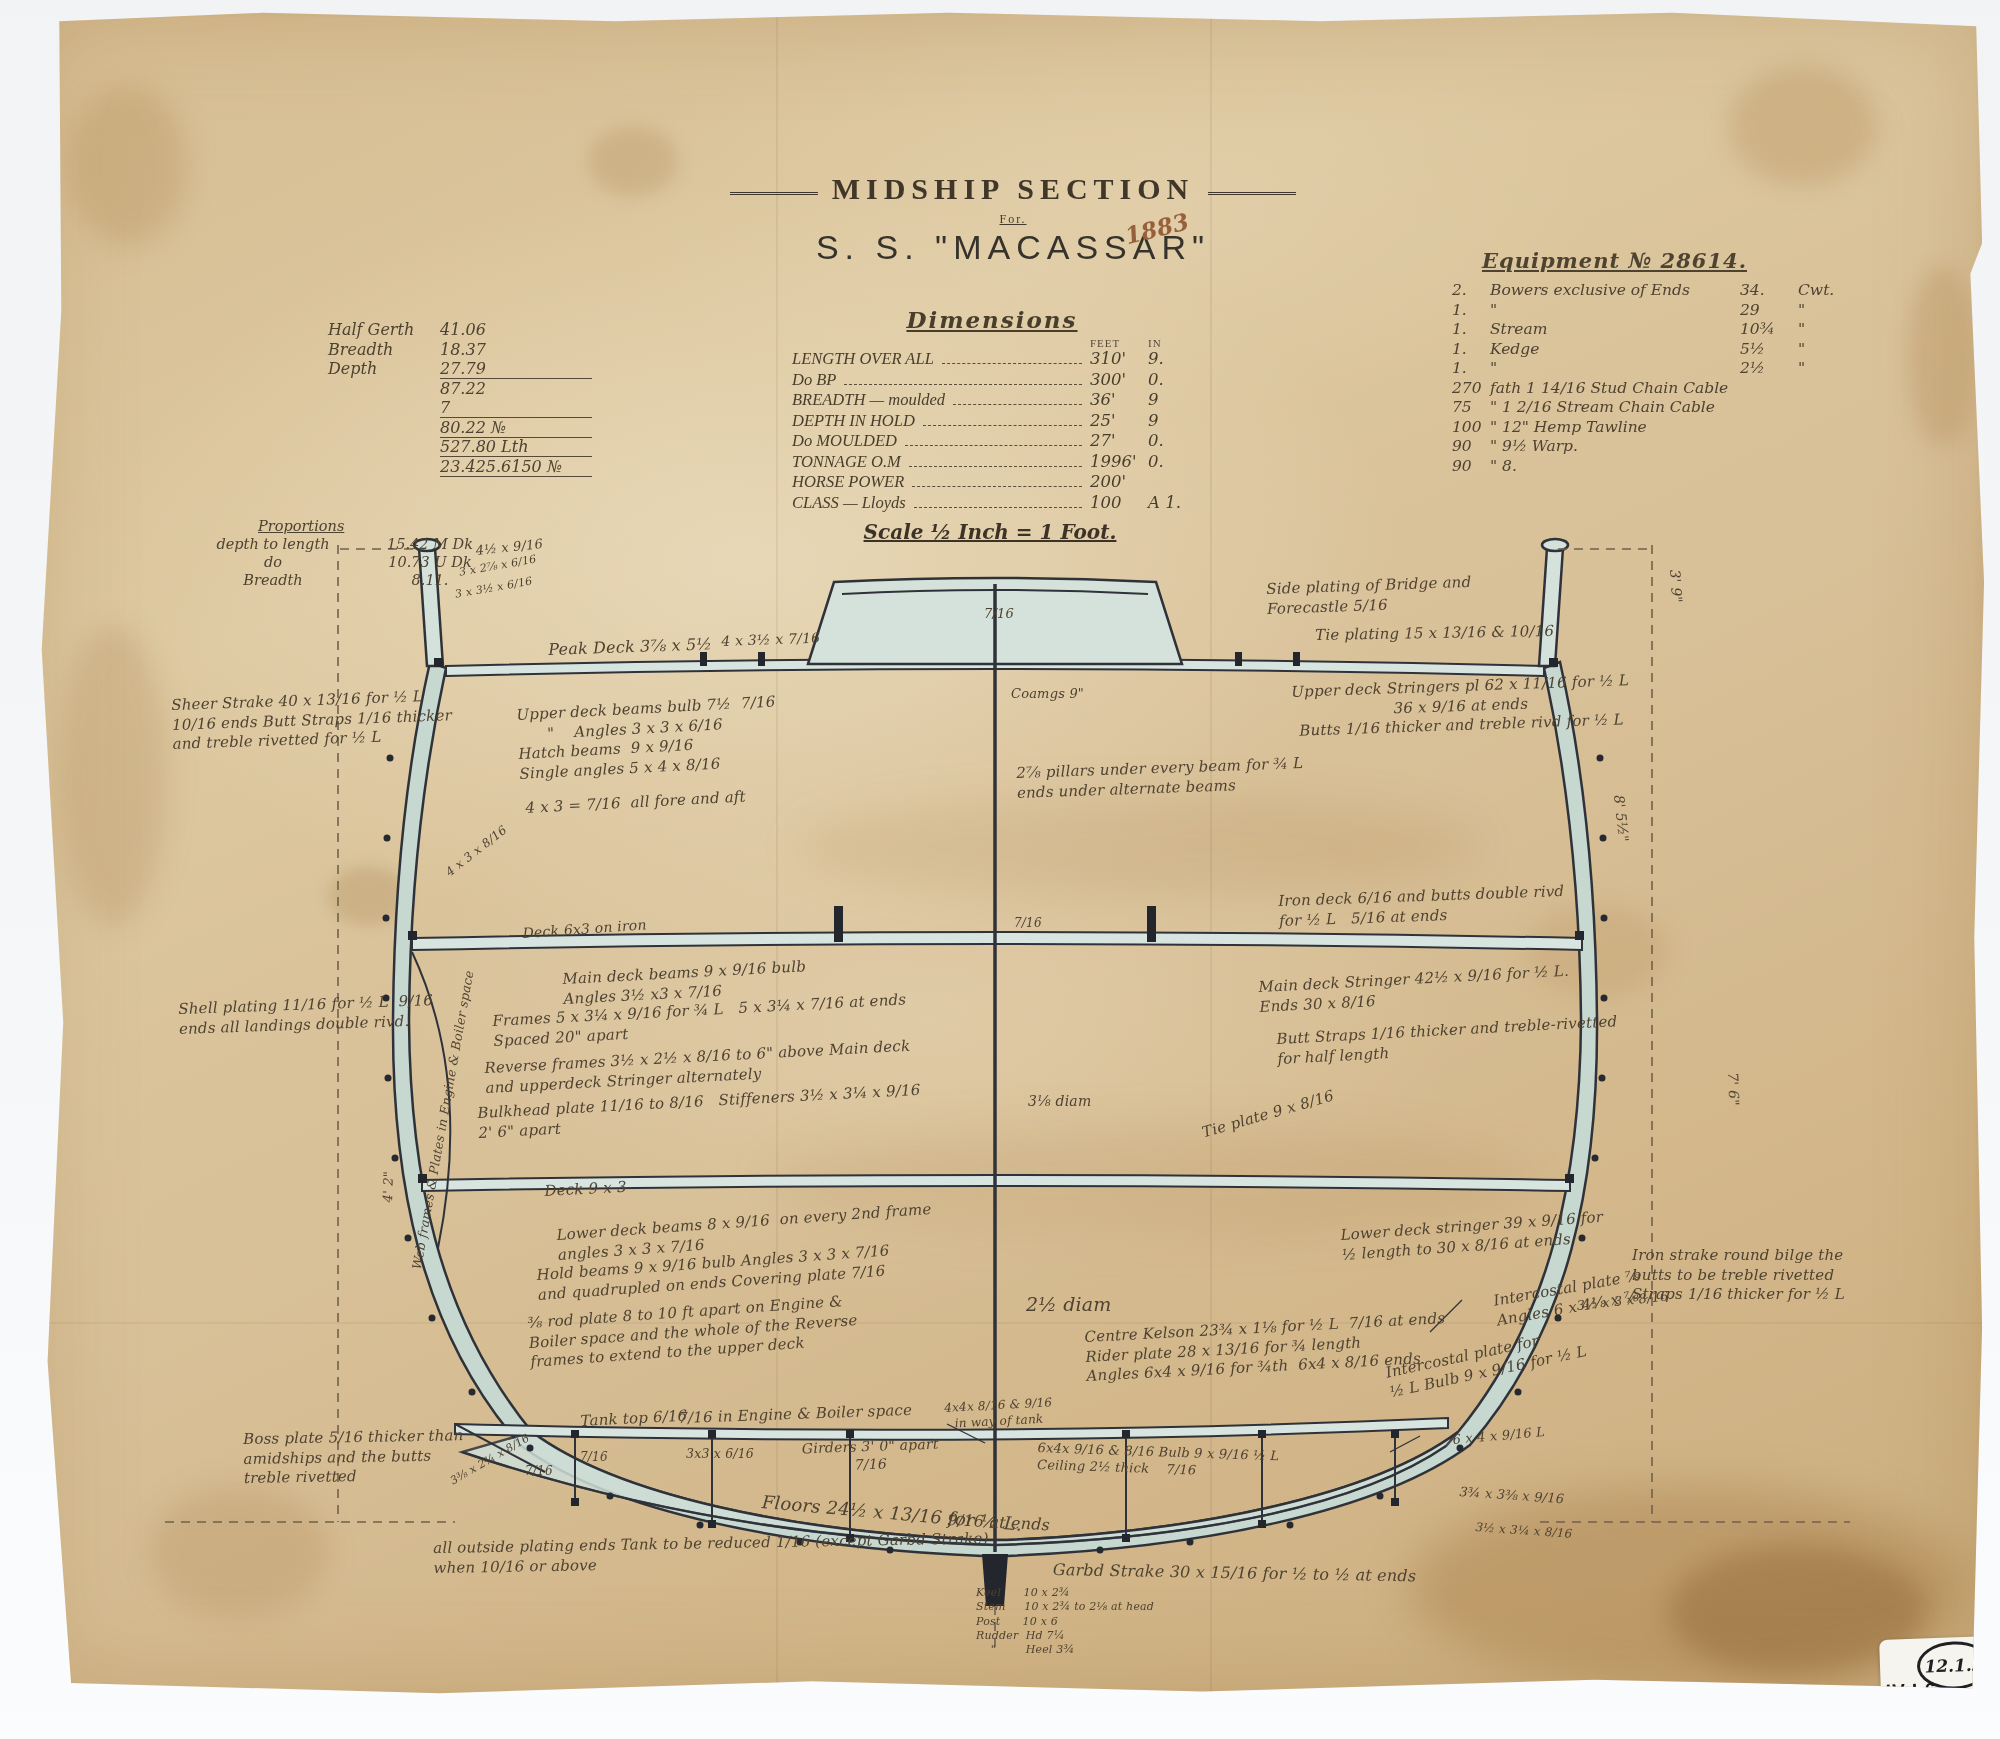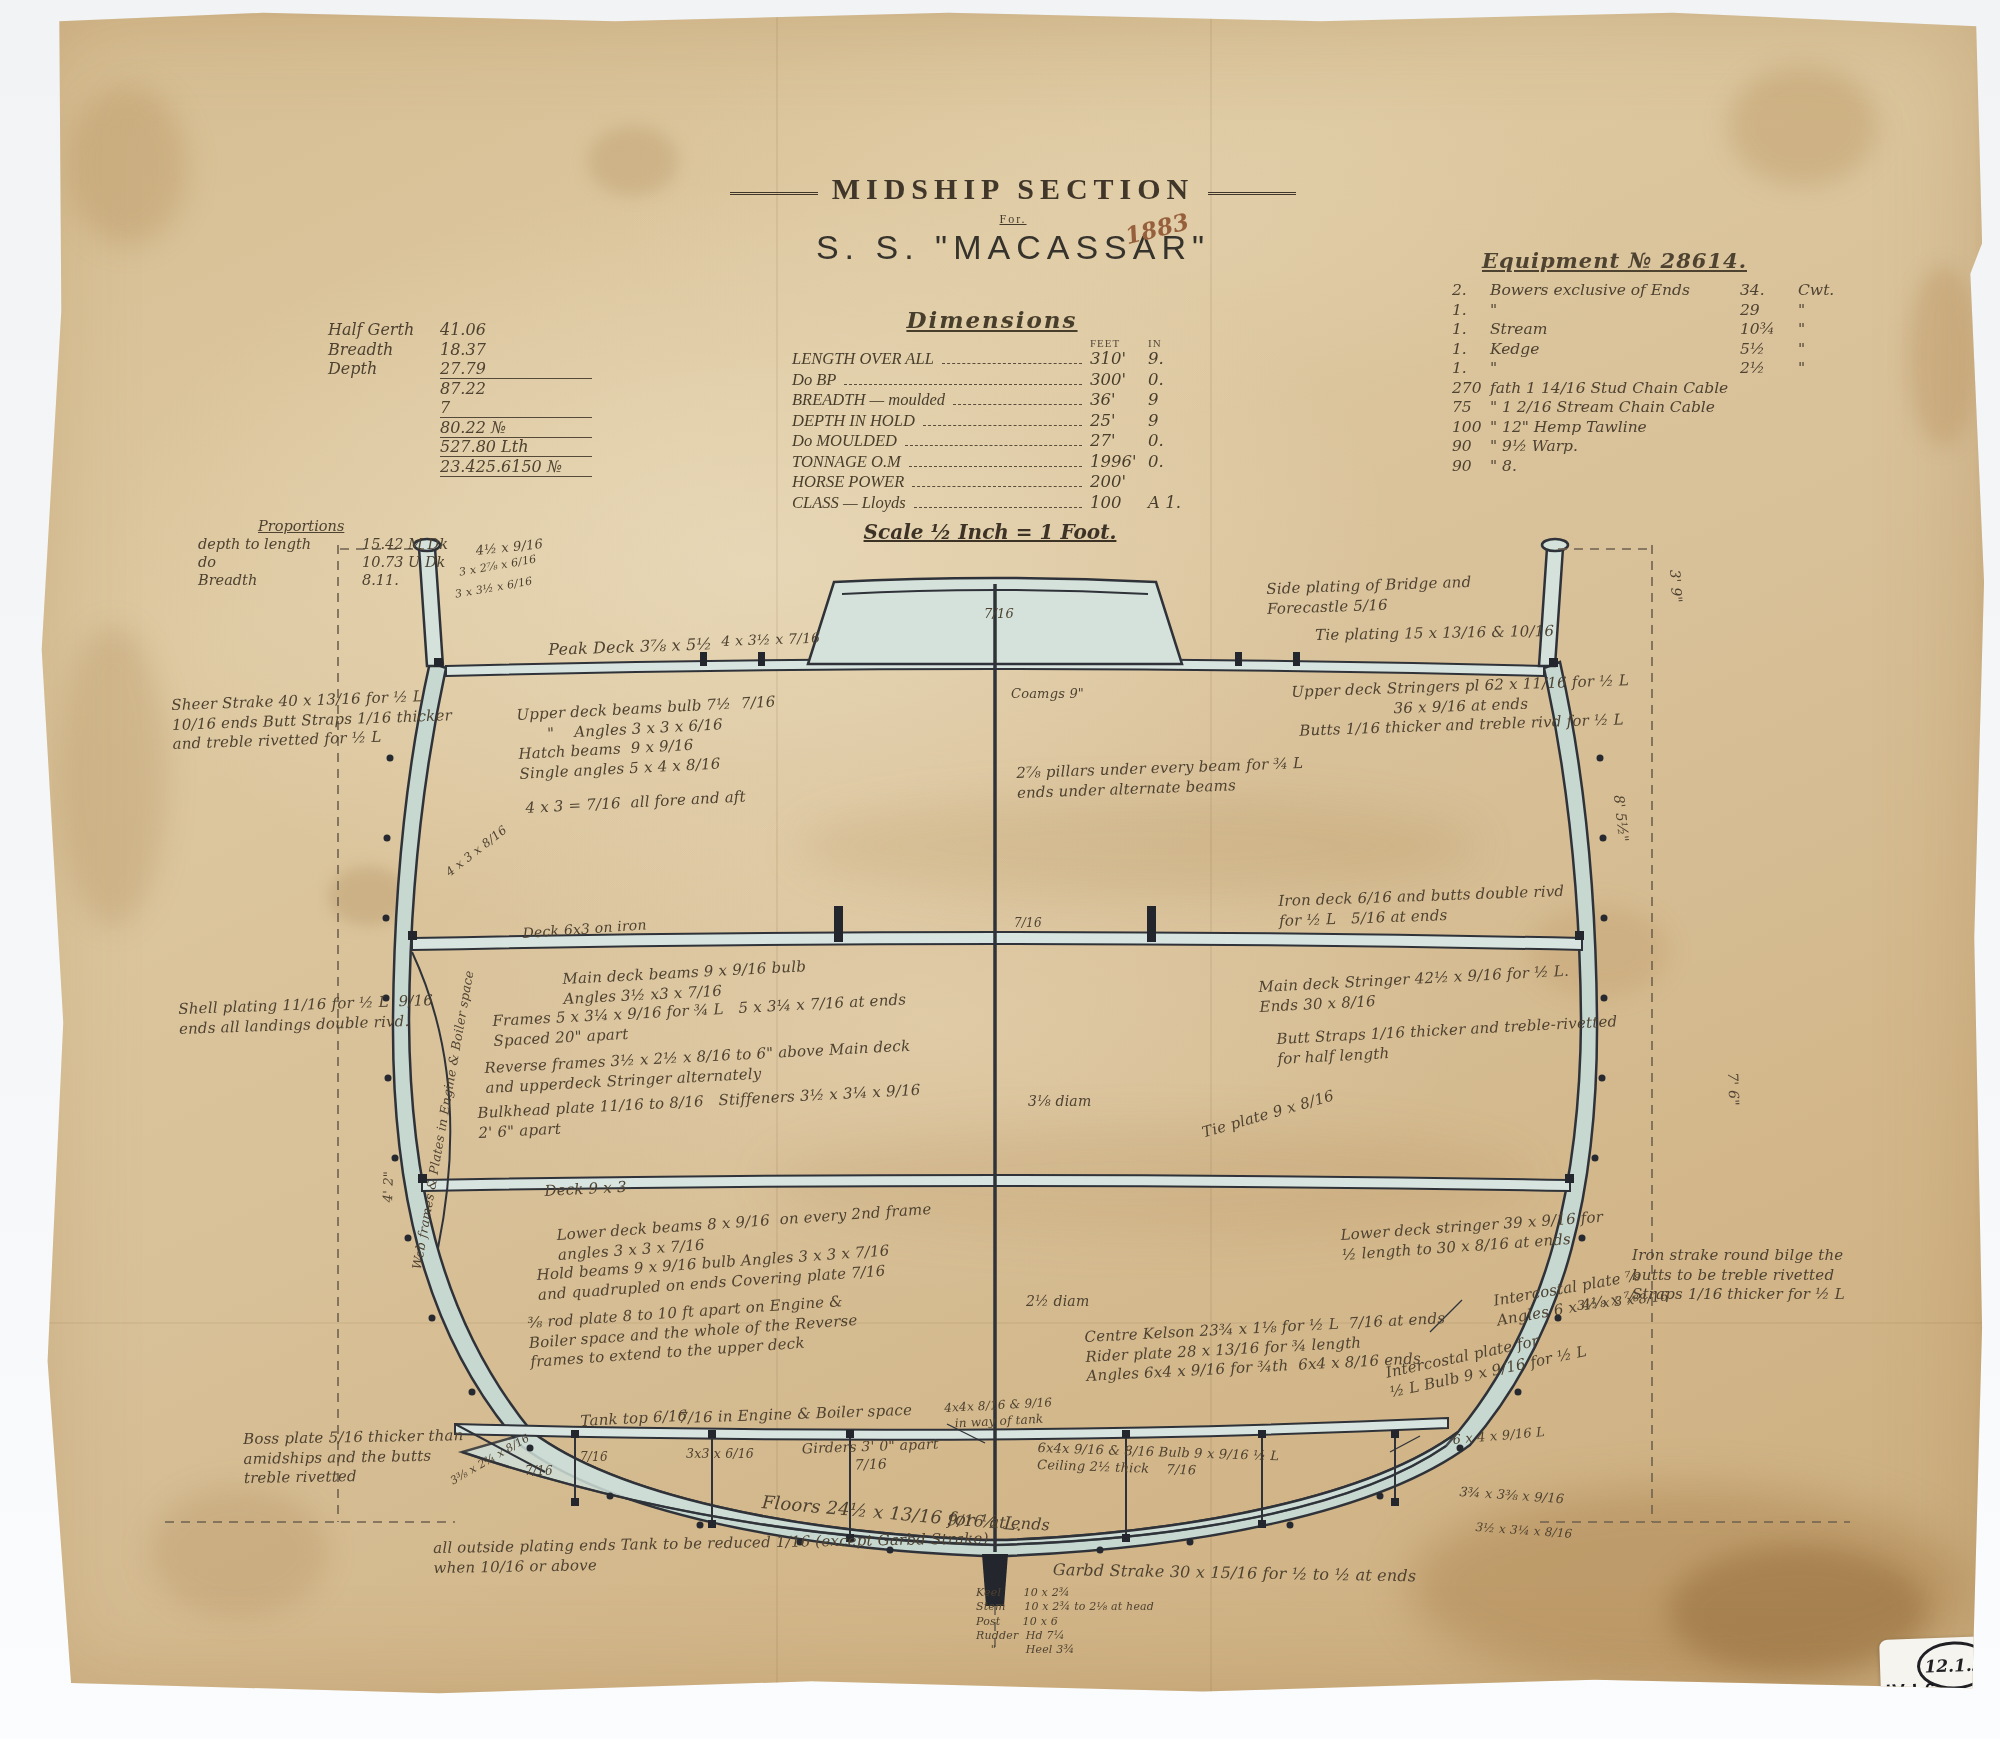--- a/index.html
+++ b/index.html
@@ -52,21 +52,21 @@
   .c-row{display:grid;grid-template-columns:112px 152px;height:19.5px;}
   .c-row .cv{}
   .c-row.u .cv{border-bottom:1.4px solid #55493a;}
 
   .equip{position:absolute;left:1424px;top:242px;width:392px;font-style:italic;color:#4e4231;}
   .equip .e-title{font-size:21px;font-weight:bold;text-decoration:underline;margin:0 0 8px 30px;letter-spacing:1px;}
   .e-row{display:grid;grid-template-columns:38px 1fr 58px 46px;font-size:15.5px;height:19.5px;}
 
   .props{position:absolute;left:170px;top:512px;width:300px;font-style:italic;font-size:14.5px;color:#4e4231;}
   .props .p-title{text-decoration:underline;margin-left:60px;margin-bottom:2px;}
-  .p-row{display:grid;grid-template-columns:150px auto;height:18px;}
+  .p-row{display:grid;grid-template-columns:150px auto;height:18px;text-align:center;}
   .p-row .pl{padding-left:14px;}
 
   .sticker{position:absolute;left:1852px;top:1632px;width:116px;height:54px;
       background:#f6f4ee;border-radius:8px;transform:rotate(-2deg);
       box-shadow:0 1px 4px rgba(0,0,0,.25);}
   .circ{position:absolute;right:5px;top:4px;width:68px;height:42px;border:3px solid #202024;
       border-radius:50%;display:flex;align-items:center;justify-content:center;
       font-weight:bold;font-style:italic;font-size:17px;color:#202024;}
   .shelf{position:absolute;left:5px;bottom:-9px;font-family:"Liberation Sans",sans-serif;
       font-weight:bold;font-size:19px;color:#17171c;letter-spacing:1px;}
@@ -442,21 +442,21 @@
       <div class="ann" style="left: 352px; top: 1196px; font-size: 13px; transform: rotate(-88deg);">4' 2"</div>
       <div class="ann" style="left: 528px; top: 1220px; width: 390px; transform: rotate(-4deg);">Lower deck beams 8 x 9/16  on every 2nd frame
 angles 3 x 3 x 7/16</div>
       <div class="ann" style="left: 508px; top: 1260px; width: 430px; transform: rotate(-4deg);">Hold beams 9 x 9/16 bulb Angles 3 x 3 x 7/16
 and quadrupled on ends Covering plate 7/16</div>
       <div class="ann" style="left: 499px; top: 1308px; width: 390px; transform: rotate(-4deg);">⅜ rod plate 8 to 10 ft apart on Engine &amp;
 Boiler space and the whole of the Reverse
 frames to extend to the upper deck</div>
       <div class="ann" style="left: 1312px; top: 1220px; width: 340px; transform: rotate(-4deg);">Lower deck stringer 39 x 9/16 for
 ½ length to 30 x 8/16 at ends</div>
-      <div class="ann" style="left: 998px; top: 1286px; font-size: 14px; font-style: italic;">2½ diam</div>
+      <div class="ann" style="left: 998px; top: 1286px; font-size: 19px; font-style: italic;">2½ diam</div>
       <div class="ann" style="left: 1056px; top: 1322px; width: 430px; transform: rotate(-3deg);">Centre Kelson 23¾ x 1⅛ for ½ L  7/16 at ends
 Rider plate 28 x 13/16 for ¾ length
 Angles 6x4 x 9/16 for ¾th  6x4 x 8/16 ends</div>
       <div class="ann" style="left: 1464px; top: 1286px; width: 240px; transform: rotate(-10deg);">Intercostal plate ⅞
 Angles 6 x 4⅛ x ⅞</div>
       <div class="ann" style="left: 1356px; top: 1358px; width: 260px; transform: rotate(-12deg);">Intercostal plate for
 ½ L Bulb 9 x 9/16 for ½ L</div>
       <div class="ann" style="left: 1604px; top: 1240px; width: 250px;">Iron strake round bilge the
 butts to be treble rivetted
 Straps 1/16 thicker for ½ L</div>

